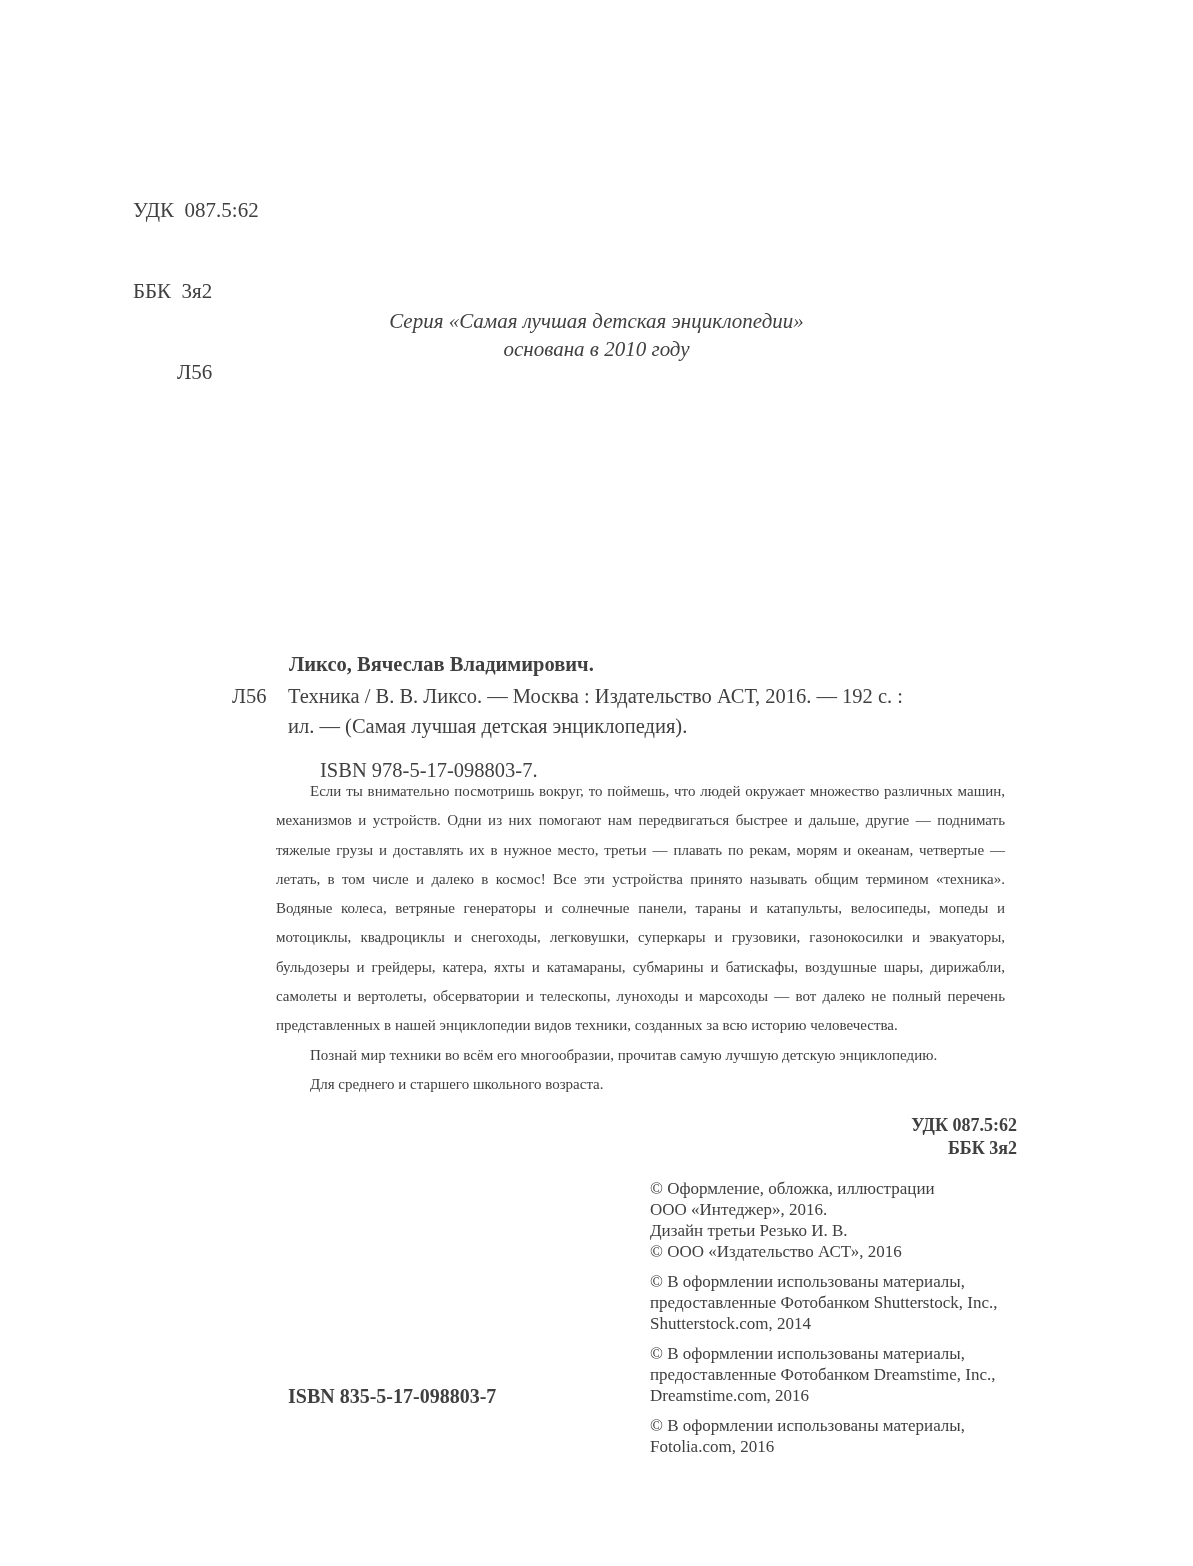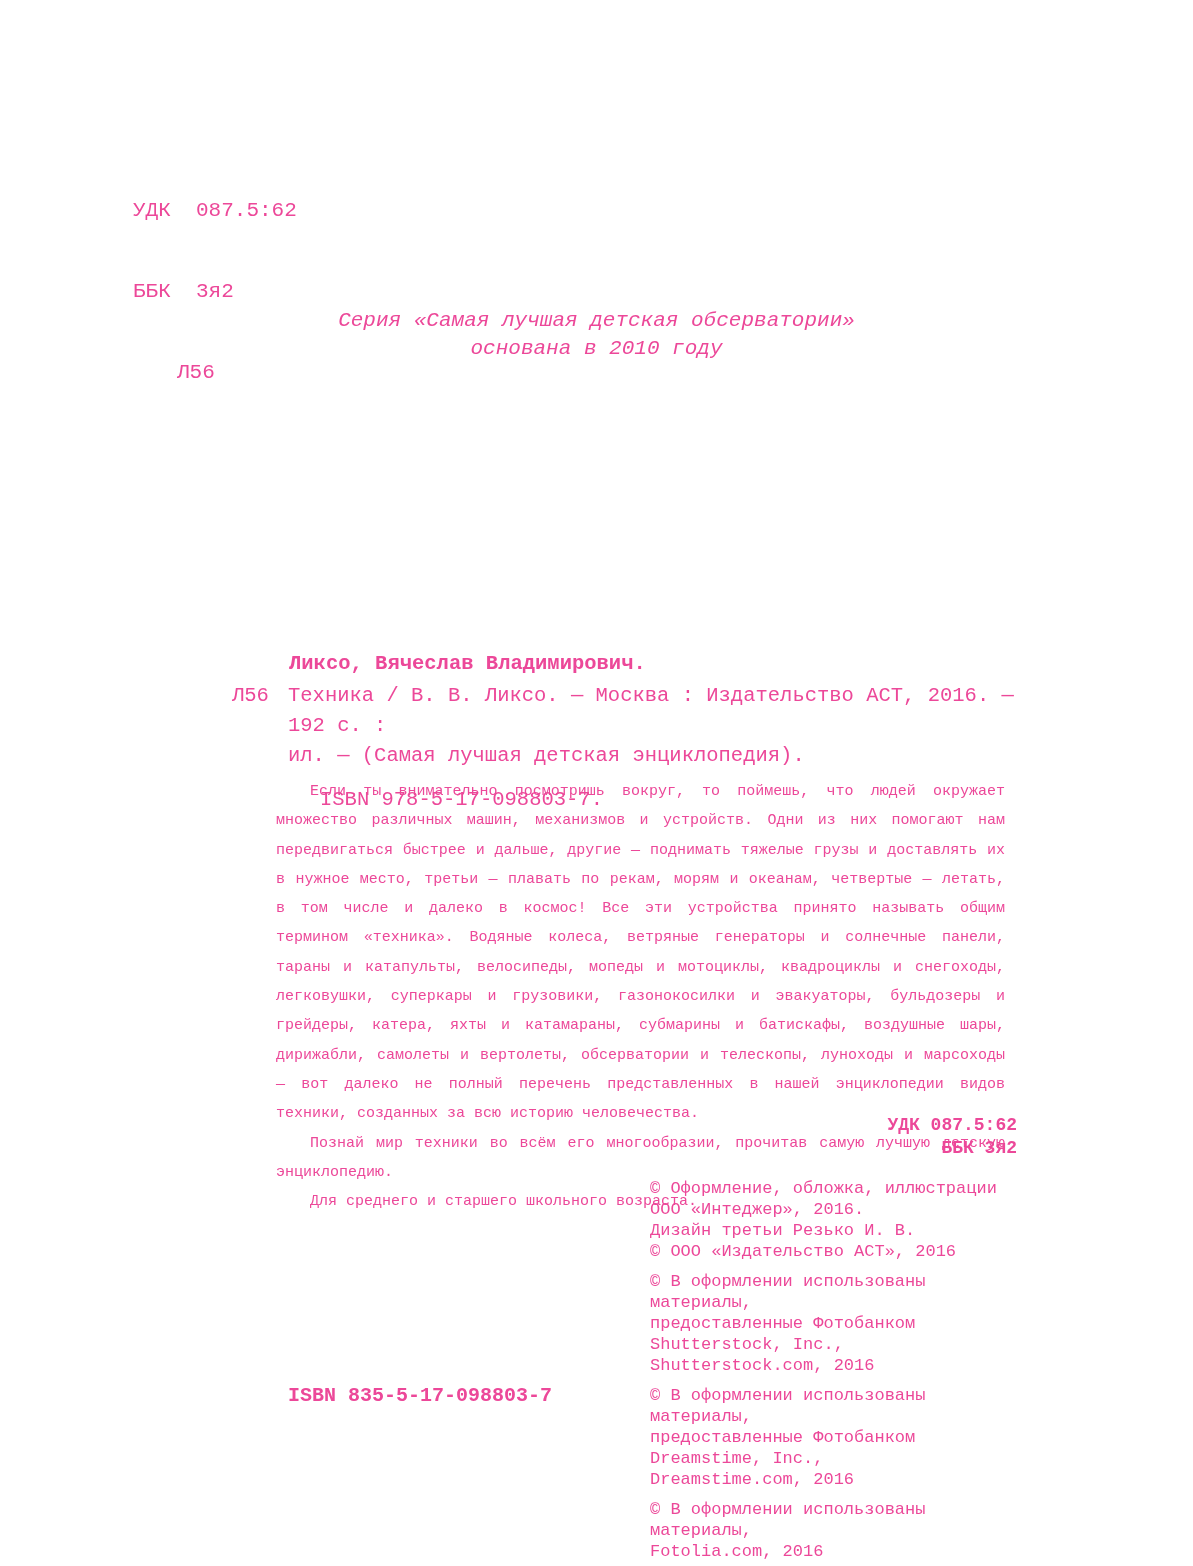--- a/index.html
+++ b/index.html
@@ -7,22 +7,22 @@
     margin: 0;
     padding: 0;
     background: #ffffff;
   }
 
   .page {
     position: relative;
     width: 1193px;
     height: 1566px;
     background: #ffffff;
-    color: #ec4899;
-    font-family: Liberation Mono, monospace;
+    color: #404040;
+    font-family: Liberation Serif, serif;
     overflow: hidden;
   }
 
   
   .udk-top {
     position: absolute;
     left: 133px;
     top: 143px;
     font-size: 21px;
     line-height: 27px;
@@ -136,21 +136,21 @@
 
 <div class="page">
 
   <div class="udk-top">
     <span class="row">УДК  087.5:62</span>
     <span class="row">ББК  3я2</span>
     <span class="row indent">Л56</span>
   </div>
 
   <div class="series">
-    <span class="line">Серия  «Самая лучшая детская обсерватории»</span>
+    <span class="line">Серия  «Самая лучшая детская энциклопедии»</span>
     <span class="line">основана в 2010 году</span>
   </div>
 
   <div class="biblio">
     <div class="author">Ликсо, Вячеслав Владимирович.</div>
     <div class="desc">
       <span class="shelf">Л56</span>
       <span class="desc-text">Техника / В. В. Ликсо. — Москва : Издательство АСТ, 2016. — 192 с. :</span>
       <span class="desc-text">ил. — (Самая лучшая детская энциклопедия).</span>
     </div>
@@ -171,21 +171,21 @@
   <div class="copyright">
     <div class="block">
       <span class="line">© Оформление, обложка, иллюстрации</span>
       <span class="line">ООО «Интеджер», 2016.</span>
       <span class="line">Дизайн третьи Резько И. В.</span>
       <span class="line">© ООО «Издательство АСТ»,  2016</span>
     </div>
     <div class="block">
       <span class="line">© В оформлении использованы материалы,</span>
       <span class="line">предоставленные Фотобанком Shutterstock, Inc.,</span>
-      <span class="line">Shutterstock.com, 2016</span>
+      <span class="line">Shutterstock.com, 2014</span>
     </div>
     <div class="block">
       <span class="line">© В оформлении использованы материалы,</span>
       <span class="line">предоставленные Фотобанком Dreamstime, Inc.,</span>
       <span class="line">Dreamstime.com, 2016</span>
     </div>
     <div class="block">
       <span class="line">© В оформлении использованы материалы,</span>
       <span class="line">Fotolia.com, 2016</span>
     </div>

